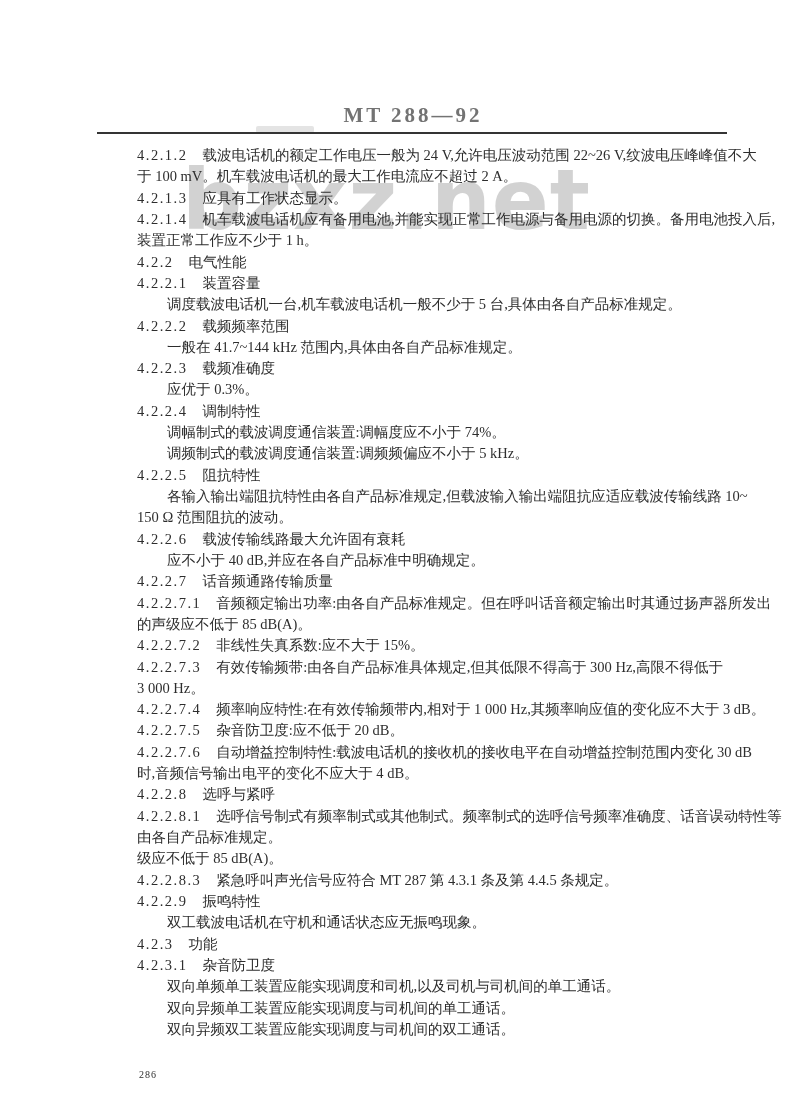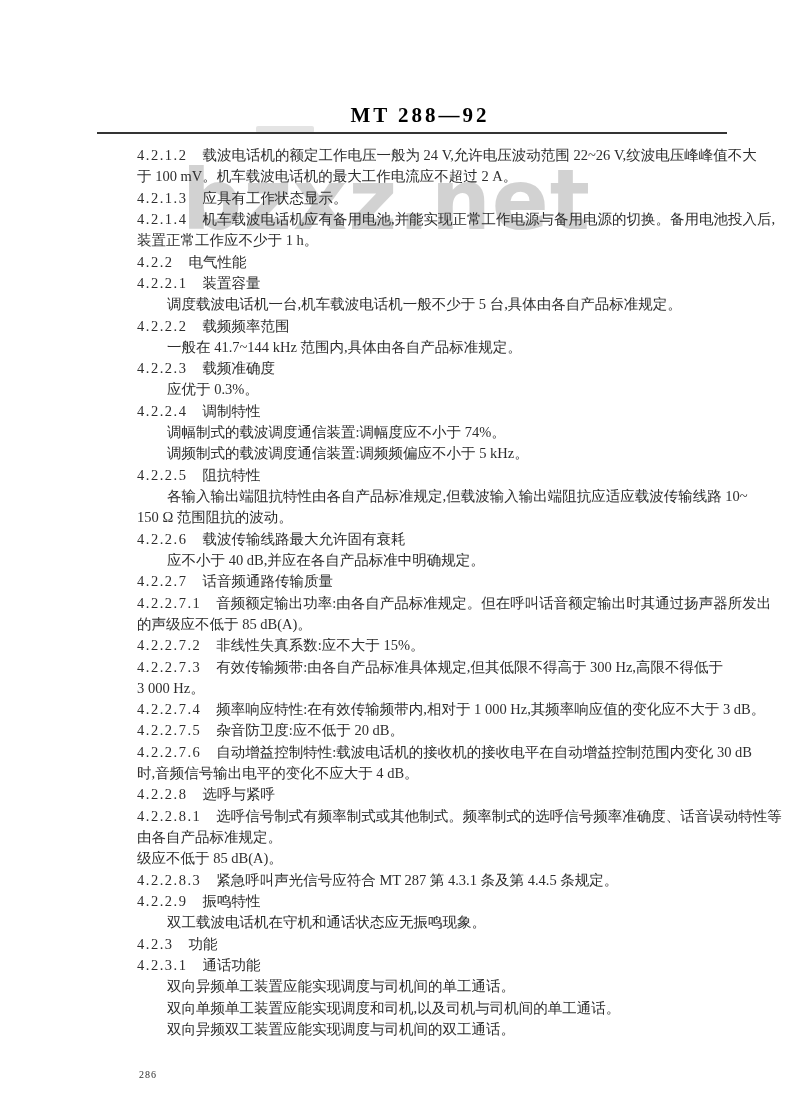--- a/index.html
+++ b/index.html
@@ -27,28 +27,28 @@
     line-height: 1;
     letter-spacing: 1px;
     color: var(--watermark, #c8c8c8);
     opacity: 0.8;
     user-select: none;
     margin-top: 24px;
   }
   .header {
     position: absolute;
     top: 103px;
-    left: 104px;
+    left: 97px;
     width: 632px;
     z-index: 2;
     text-align: center;
     font-size: 21px;
     font-weight: bold;
     letter-spacing: 3px;
-    color: #000000;
+    color: #737373;
   }
   .header-rule {
     position: absolute;
     top: 132px;
     left: 97px;
     width: 630px;
     height: 2px;
     z-index: 2;
     background: #343434;
   }
@@ -128,19 +128,19 @@
       <div class="line clause"><span class="num">4.2.2.7.6</span><span class="txt">自动增益控制特性:载波电话机的接收机的接收电平在自动增益控制范围内变化 30 dB</span></div>
       <div class="line cont"><span class="txt">时,音频信号输出电平的变化不应大于 4 dB。</span></div>
       <div class="line clause"><span class="num">4.2.2.8</span><span class="txt">选呼与紧呼</span></div>
       <div class="line clause"><span class="num">4.2.2.8.1</span><span class="txt">选呼信号制式有频率制式或其他制式。频率制式的选呼信号频率准确度、话音误动特性等</span></div>
       <div class="line cont"><span class="txt">由各自产品标准规定。</span></div>
       <div class="line cont"><span class="txt">级应不低于 85 dB(A)。</span></div>
       <div class="line clause"><span class="num">4.2.2.8.3</span><span class="txt">紧急呼叫声光信号应符合 MT 287 第 4.3.1 条及第 4.4.5 条规定。</span></div>
       <div class="line clause"><span class="num">4.2.2.9</span><span class="txt">振鸣特性</span></div>
       <div class="line indent"><span class="txt">双工载波电话机在守机和通话状态应无振鸣现象。</span></div>
       <div class="line clause"><span class="num">4.2.3</span><span class="txt">功能</span></div>
-      <div class="line clause"><span class="num">4.2.3.1</span><span class="txt">通话功能</span></div>
+      <div class="line clause"><span class="num">4.2.3.1</span><span class="txt">杂音防卫度</span></div>
+      <div class="line indent"><span class="txt">双向单频单工装置应能实现调度和司机,以及司机与司机间的单工通话。</span></div>
       <div class="line indent"><span class="txt">双向异频单工装置应能实现调度与司机间的单工通话。</span></div>
-      <div class="line indent"><span class="txt">双向单频单工装置应能实现调度和司机,以及司机与司机间的单工通话。</span></div>
       <div class="line indent"><span class="txt">双向异频双工装置应能实现调度与司机间的双工通话。</span></div>
     </div>
   <div class="page-number">286</div>
 </div>
 
 </body></html>

